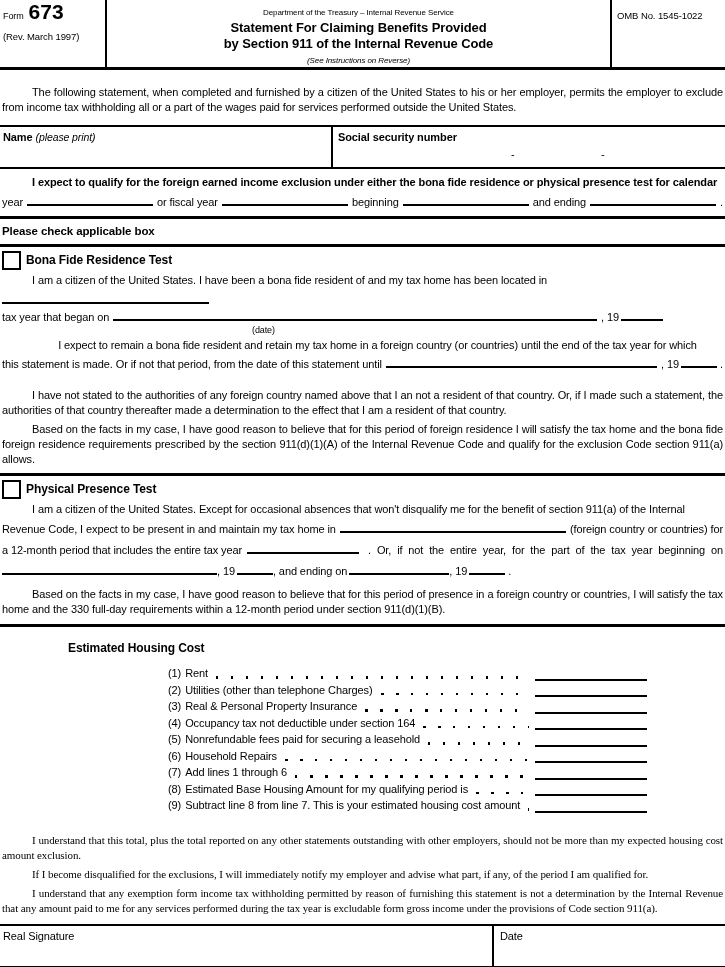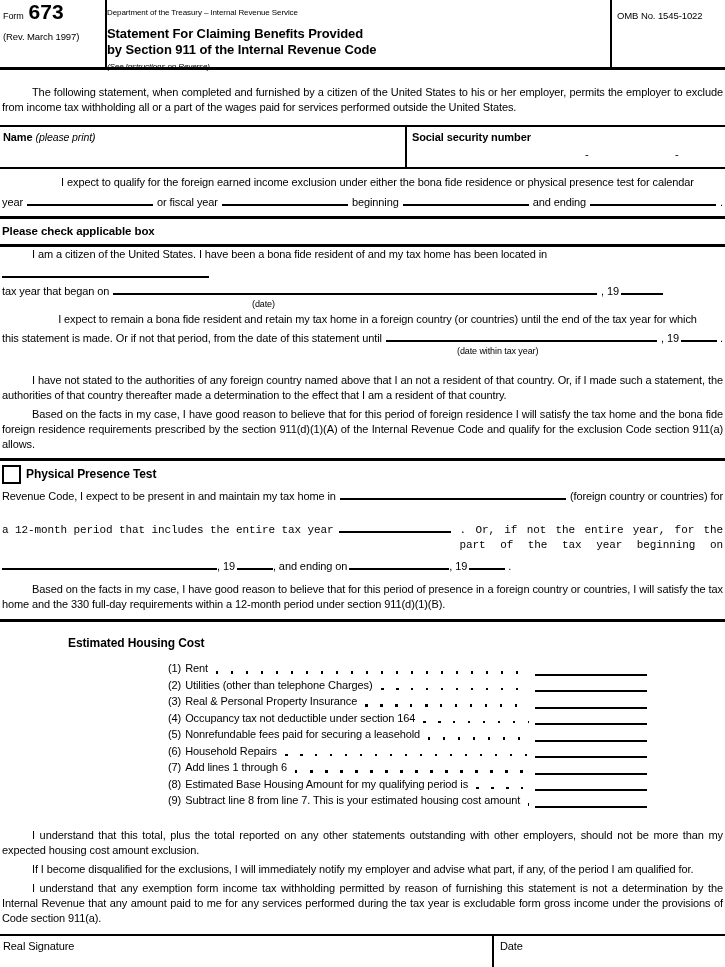--- a/index.html
+++ b/index.html
@@ -10,32 +10,32 @@
     position:relative;margin:0 auto;overflow:hidden;box-sizing:border-box;
   }
   .px2{padding-left:2px;padding-right:2px;}
   
   .hdr{display:flex;height:70px;border-bottom:3px solid #000;box-sizing:border-box;}
   .hdr-left{width:107px;border-right:2px solid #000;padding:4px 2px 0 3px;box-sizing:border-box;}
   .hdr-form-row{display:flex;align-items:baseline;gap:5px;}
   .hdr-form-label{font-size:9px;}
   .hdr-form-num{font-size:21px;font-weight:bold;letter-spacing:0;}
   .hdr-rev{font-size:9.5px;margin-top:5px;}
-  .hdr-center{flex:1;padding-top:5px;}
+  .hdr-center{flex:1;text-align:center;padding-top:5px;}
   .hdr-agency{font-size:8px;}
-  .hdr-title{font-size:13px;font-weight:bold;line-height:16px;margin-top:6px;}
+  .hdr-title{font-size:13px;font-weight:bold;line-height:16px;margin-top:0;}
   .hdr-sub{font-size:8px;font-style:italic;margin-top:1px;}
   .hdr-right{width:115px;border-left:2px solid #000;padding:8px 0 0 5px;box-sizing:border-box;font-size:9.5px;}
   
   .para{text-align:justify;text-indent:30px;}
   .intro{margin-top:15px;}
   
   .namebox{display:flex;border-top:2.5px solid #000;border-bottom:2.5px solid #000;height:44px;margin-top:10px;box-sizing:border-box;}
   .name-cell{flex:1;padding:3px 0 0 3px;}
-  .ssn-cell{width:320px;border-left:2px solid #000;padding:3px 0 0 5px;box-sizing:border-box;position:relative;}
+  .ssn-cell{width:394px;border-left:2px solid #000;padding:3px 0 0 5px;box-sizing:border-box;position:relative;}
   .bold{font-weight:bold;}
   .name-note{font-style:italic;font-size:10.5px;}
   .ssn-dash1{position:absolute;left:178px;top:20px;}
   .ssn-dash2{position:absolute;left:268px;top:20px;}
   
   .blank{display:inline-block;border-bottom:2px solid #000;height:11px;vertical-align:baseline;}
   .fline{display:flex;align-items:baseline;white-space:nowrap;}
   .fline .grow{flex:1;margin:0 4px;}
   .stretch-text{flex:1;text-align:justify;text-align-last:justify;white-space:normal;margin-left:4px;}
   
@@ -48,21 +48,21 @@
   
   .housing-head{font-weight:bold;font-size:12px;margin:14px 0 10px 68px;}
   .h-rows{margin-left:168px;margin-right:78px;}
   .h-row{display:flex;align-items:baseline;height:16.5px;white-space:nowrap;}
   .h-num{margin-right:4px;}
   .leader{flex:1;height:2.5px;align-self:flex-end;margin:0 6px 4px 8px;
     background-image:repeating-linear-gradient(to right,#000 0 2.5px,transparent 2.5px 15px);}
   .amount-line{width:112px;border-bottom:2.5px solid #000;height:9px;align-self:flex-end;margin-bottom:2px;}
   
   .closing{margin-top:18px;}
-  .closing .para{margin-bottom:4px;}
+  .closing .para{margin-bottom:4px;font-family:Liberation Serif, serif;}
   
   .sigbox{display:flex;border-top:2.5px solid #000;border-bottom:4px solid #000;height:46px;margin-top:8px;box-sizing:border-box;}
   .sig-cell{flex:1;padding:3px 0 0 3px;}
   .date-cell{width:233px;border-left:2.5px solid #000;padding:3px 0 0 6px;box-sizing:border-box;}
   .mt4{margin-top:4px;}
 </style>
 </head>
 <body>
 
 <div class="page">
@@ -92,79 +92,83 @@
       <span class="name-note">(please print)</span>
     </div>
     <div class="ssn-cell">
       <span class="bold">Social security number</span>
       <span class="ssn-dash1">-</span>
       <span class="ssn-dash2">-</span>
     </div>
   </div>
 
   <div class="px2" style="margin-top:6px;">
-    <div class="para" style="text-align:center;">I expect to qualify for the foreign earned income exclusion under either the bona fide residence or physical presence test for calendar</div>
+    <div class="para" style="text-align:left;font-weight:bold;">I expect to qualify for the foreign earned income exclusion under either the bona fide residence or physical presence test for calendar</div>
     <div class="fline" style="margin-top:3px;">
       <span>year</span>
       <span class="blank grow"></span>
       <span>or fiscal year</span>
       <span class="blank grow"></span>
       <span>beginning</span>
       <span class="blank grow"></span>
       <span>and ending</span>
       <span class="blank grow"></span>
       <span>.</span>
     </div>
   </div>
 
   <hr class="rule" style="margin-top:6px;">
   <div class="checkhdr">Please check applicable box</div>
   <hr class="rule">
 
   <div>
+    <div class="sect-head">
+      <span class="cbox"></span>
+      <span class="sect-title">Bona Fide Residence Test</span>
+    </div>
     <div class="px2">
       <div class="para" style="text-align:left;">I am a citizen of the United States. I have been a bona fide resident of and my tax home has been located in</div>
       <div class="fline" style="margin-top:3px;">
         <span class="blank" style="width:207px;"></span>
       </div>
       <div class="fline" style="margin-top:4px;padding-right:60px;text-align:right;">
         <span>tax year that began on</span>
         <span class="blank grow"></span>
         <span>, 19</span>
         <span class="blank" style="width:42px;margin-left:2px;"></span>
       </div>
       <div class="note" style="margin-left:250px;">(date)</div>
       <div class="para" style="margin-top:2px;text-align:center;">I expect to remain a bona fide resident and retain my tax home in a foreign country (or countries) until the end of the tax year for which</div>
       <div class="fline" style="margin-top:2px;">
         <span>this statement is made. Or if not that period, from the date of this statement until</span>
         <span class="blank grow"></span>
         <span>, 19</span>
         <span class="blank" style="width:36px;margin-left:2px;"></span>
         <span style="margin-left:3px;">.</span>
       </div>
-      <div class="note" style="margin-left:455px;">(date within tax year)</div>
       <div class="para" style="margin-top:16px;">I have not stated to the authorities of any foreign country named above that I an not a resident of that country. Or, if I made such a statement, the authorities of that country thereafter made a determination to the effect that I am a resident of that country.</div>
       <div class="para mt4">Based on the facts in my case, I have good reason to believe that for this period of foreign residence I will satisfy the tax home and the bona fide foreign residence requirements prescribed by the section 911(d)(1)(A) of the Internal Revenue Code and qualify for the exclusion Code section 911(a) allows.</div>
     </div>
   </div>
 
   <hr class="rule" style="margin-top:6px;">
 
   <div>
     <div class="sect-head">
       <span class="cbox"></span>
       <span class="sect-title">Physical Presence Test</span>
     </div>
     <div class="px2">
+      <div class="para" style="text-align:left;">I am a citizen of the United States. Except for occasional absences that won't disqualify me for the benefit of section 911(a) of the Internal</div>
       <div class="fline" style="margin-top:3px;">
         <span>Revenue Code, I expect to be present in and maintain my tax home in</span>
         <span class="blank grow"></span>
         <span>(foreign country or countries) for</span>
       </div>
-      <div class="fline" style="margin-top:16px;font-family:Liberation Mono, monospace;">
+      <div class="fline" style="margin-top:4px;">
         <span>a 12-month period that includes the entire tax year</span>
         <span class="blank" style="width:112px;margin:0 5px;"></span>
         <span class="stretch-text">. Or, if not the entire year, for the part of the tax year beginning on</span>
       </div>
       <div class="fline" style="margin-top:4px;justify-content:flex-start;">
         <span class="blank" style="width:215px;"></span>
         <span>, 19</span>
         <span class="blank" style="width:36px;margin-left:2px;"></span>
         <span>, and ending on</span>
         <span class="blank" style="width:100px;margin-left:2px;"></span>

